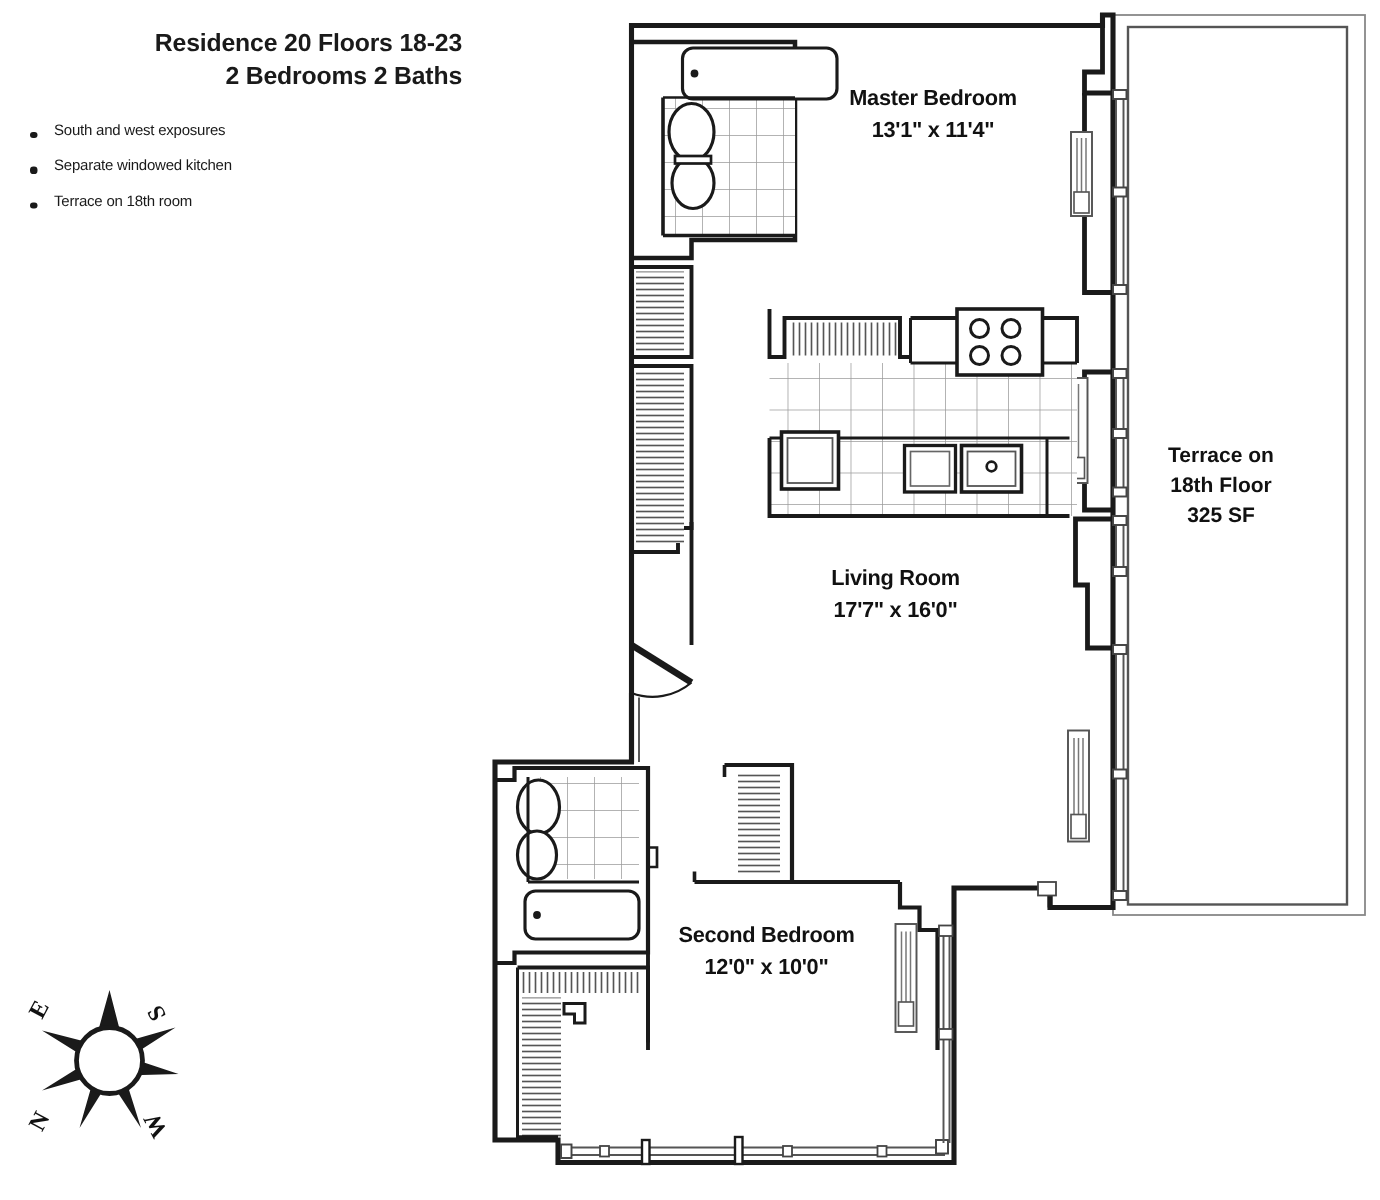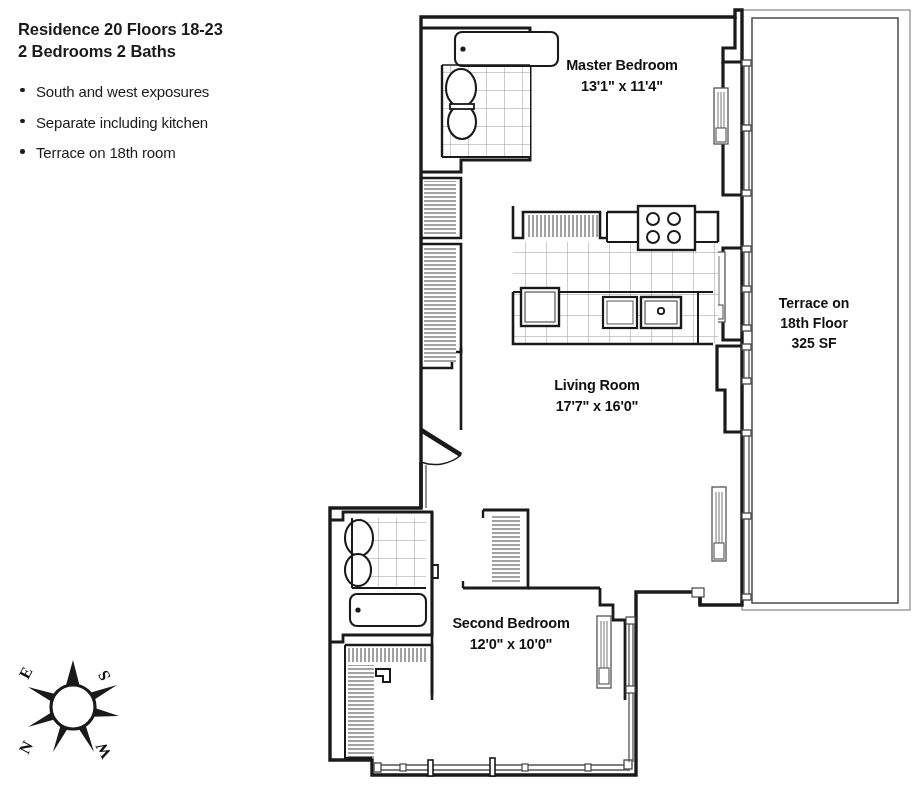--- a/index.html
+++ b/index.html
@@ -24,30 +24,31 @@
     top: 18px;
     width: 290px;
   }
   #plan-title {
     font-size: 16.5px;
     font-weight: bold;
     line-height: 1.36;
     letter-spacing: -0.1px;
     margin: 0 0 18px 0;
     white-space: pre-line;
+    text-align: right;
   }
   #feature-list {
     list-style: none;
     margin: 0;
     padding: 0;
   }
   #feature-list li {
     position: relative;
     padding-left: 18px;
-    font-size: 15px;
+    font-size: 10px;
     line-height: 1.45;
     margin-bottom: 9px;
     letter-spacing: -0.15px;
   }
   #feature-list li .bullet {
     position: absolute;
     left: 2px;
     top: 7px;
     width: 4.5px;
     height: 4.5px;
@@ -101,21 +102,21 @@
 <div id="info-panel">
   <h1 id="plan-title">Residence 20 Floors 18-23
 2 Bedrooms 2 Baths</h1>
   <ul id="feature-list">
     <li>
       <span class="bullet"></span>
       <span>South and west exposures</span>
     </li>
     <li>
       <span class="bullet"></span>
-      <span>Separate including kitchen</span>
+      <span>Separate windowed kitchen</span>
     </li>
     <li>
       <span class="bullet"></span>
       <span>Terrace on 18th room</span>
     </li>
   </ul>
 </div>
 
 <svg id="compass" viewBox="0 0 130 125">
   <g transform="translate(65,62)">

